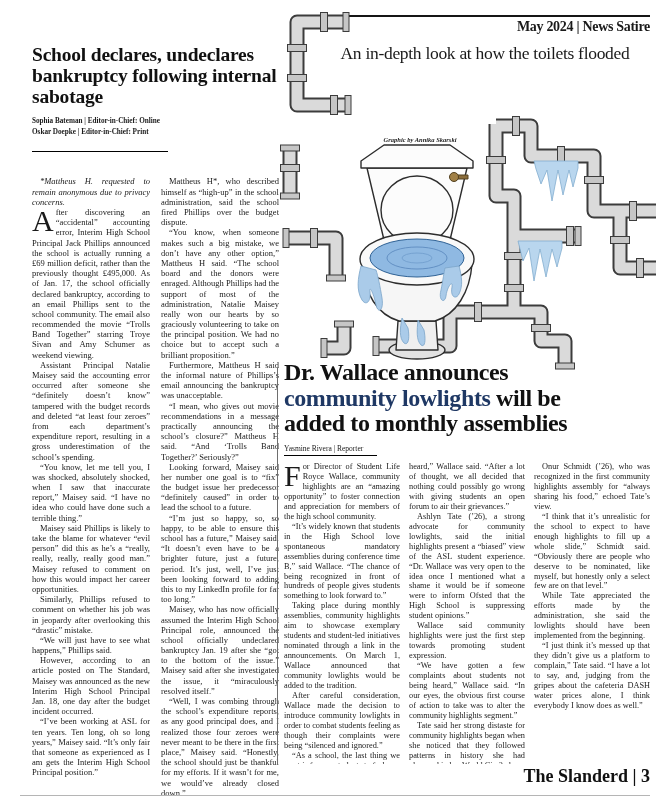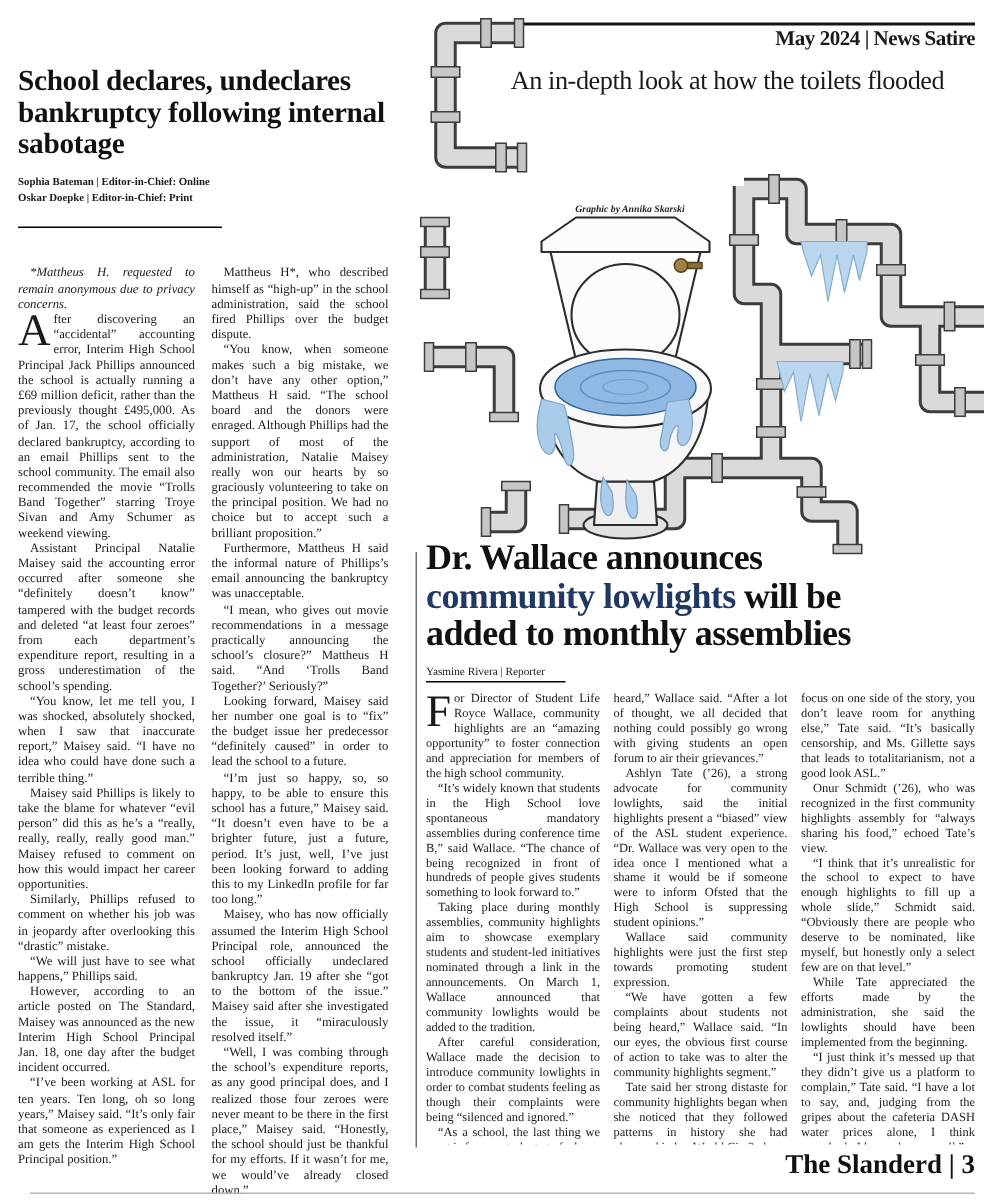--- a/index.html
+++ b/index.html
@@ -10,21 +10,21 @@
   .kicker{position:absolute;left:333px;top:19px;width:317px;text-align:right;
           font-size:14px;font-weight:700;letter-spacing:-0.3px;}
   
   .feature{position:absolute;left:318px;top:40px;width:334px;text-align:center;z-index:3;}
   .feature-h1{font-size:22px;font-weight:700;white-space:nowrap;letter-spacing:-0.4px;}
   .feature-sub{font-size:17.5px;font-weight:400;white-space:nowrap;letter-spacing:-0.3px;margin-top:3px;}
   .graphic-svg{position:absolute;left:278px;top:12px;z-index:1;}
   .graphic-credit{position:absolute;left:381px;top:136px;width:78px;z-index:2;text-align:center;
                   font-size:6.5px;font-style:italic;font-weight:700;color:#222;}
   
-  .article-left{position:absolute;left:12px;top:44px;width:248px;}
+  .article-left{position:absolute;left:32px;top:44px;width:248px;}
   .left-headline{font-size:19.5px;font-weight:700;line-height:1.08;letter-spacing:-0.2px;width:246px;color:#111;}
   .bylines{margin-top:9px;font-size:7.2px;font-weight:700;width:136px;line-height:1.55;
            border-bottom:1.2px solid #000;padding-bottom:13px;}
   .cols2{display:flex;gap:11px;margin-top:24px;}
   .ncol{width:118px;height:624px;overflow:hidden;font-size:8.5px;line-height:1.2;text-align:justify;}
   .ncol p,.ncol3 p{margin:0;text-indent:8px;}
   p.noindent{text-indent:0;}
   .ed-note{font-style:italic;text-indent:0;margin-bottom:10px;}
   .dropcap{float:left;font-size:30px;line-height:23px;padding:2px 2px 0 0;}
   
@@ -188,21 +188,20 @@
       </div>
       <div class="ncol3">
         <p class="noindent">heard,” Wallace said. “After a lot of thought, we all decided that nothing could possibly go wrong with giving students an open forum to air their grievances.”</p>
         <p>Ashlyn Tate (’26), a strong advocate for community lowlights, said the initial highlights present a “biased” view of the ASL student experience. “Dr. Wallace was very open to the idea once I mentioned what a shame it would be if someone were to inform Ofsted that the High School is suppressing student opinions.”</p>
         <p>Wallace said community highlights were just the first step towards promoting student expression.</p>
         <p>“We have gotten a few complaints about students not being heard,” Wallace said. “In our eyes, the obvious first course of action to take was to alter the community highlights segment.”</p>
         <p>Tate said her strong distaste for community highlights began when she noticed that they followed patterns in history she had observed in her World Civ 2 class.</p>
 
       </div>
       <div class="ncol3">
-        <p class="noindent">focus on one side of the story, you don’t leave room for anything else,” Tate said. “It’s basically censorship, and Ms. Gillette says that leads to totalitarianism, not a good look ASL.”</p>
         <p>Onur Schmidt (’26), who was recognized in the first community highlights assembly for “always sharing his food,” echoed Tate’s view.</p>
         <p>“I think that it’s unrealistic for the school to expect to have enough highlights to fill up a whole slide,” Schmidt said. “Obviously there are people who deserve to be nominated, like myself, but honestly only a select few are on that level.”</p>
         <p>While Tate appreciated the efforts made by the administration, she said the lowlights should have been implemented from the beginning.</p>
         <p>“I just think it’s messed up that they didn’t give us a platform to complain,” Tate said. “I have a lot to say, and, judging from the gripes about the cafeteria DASH water prices alone, I think everybody I know does as well.”</p>
       </div>
     </div>
   </div>
 
   <div class="page-footer">The Slanderd | 3</div>
   <div class="footer-rule"></div>

